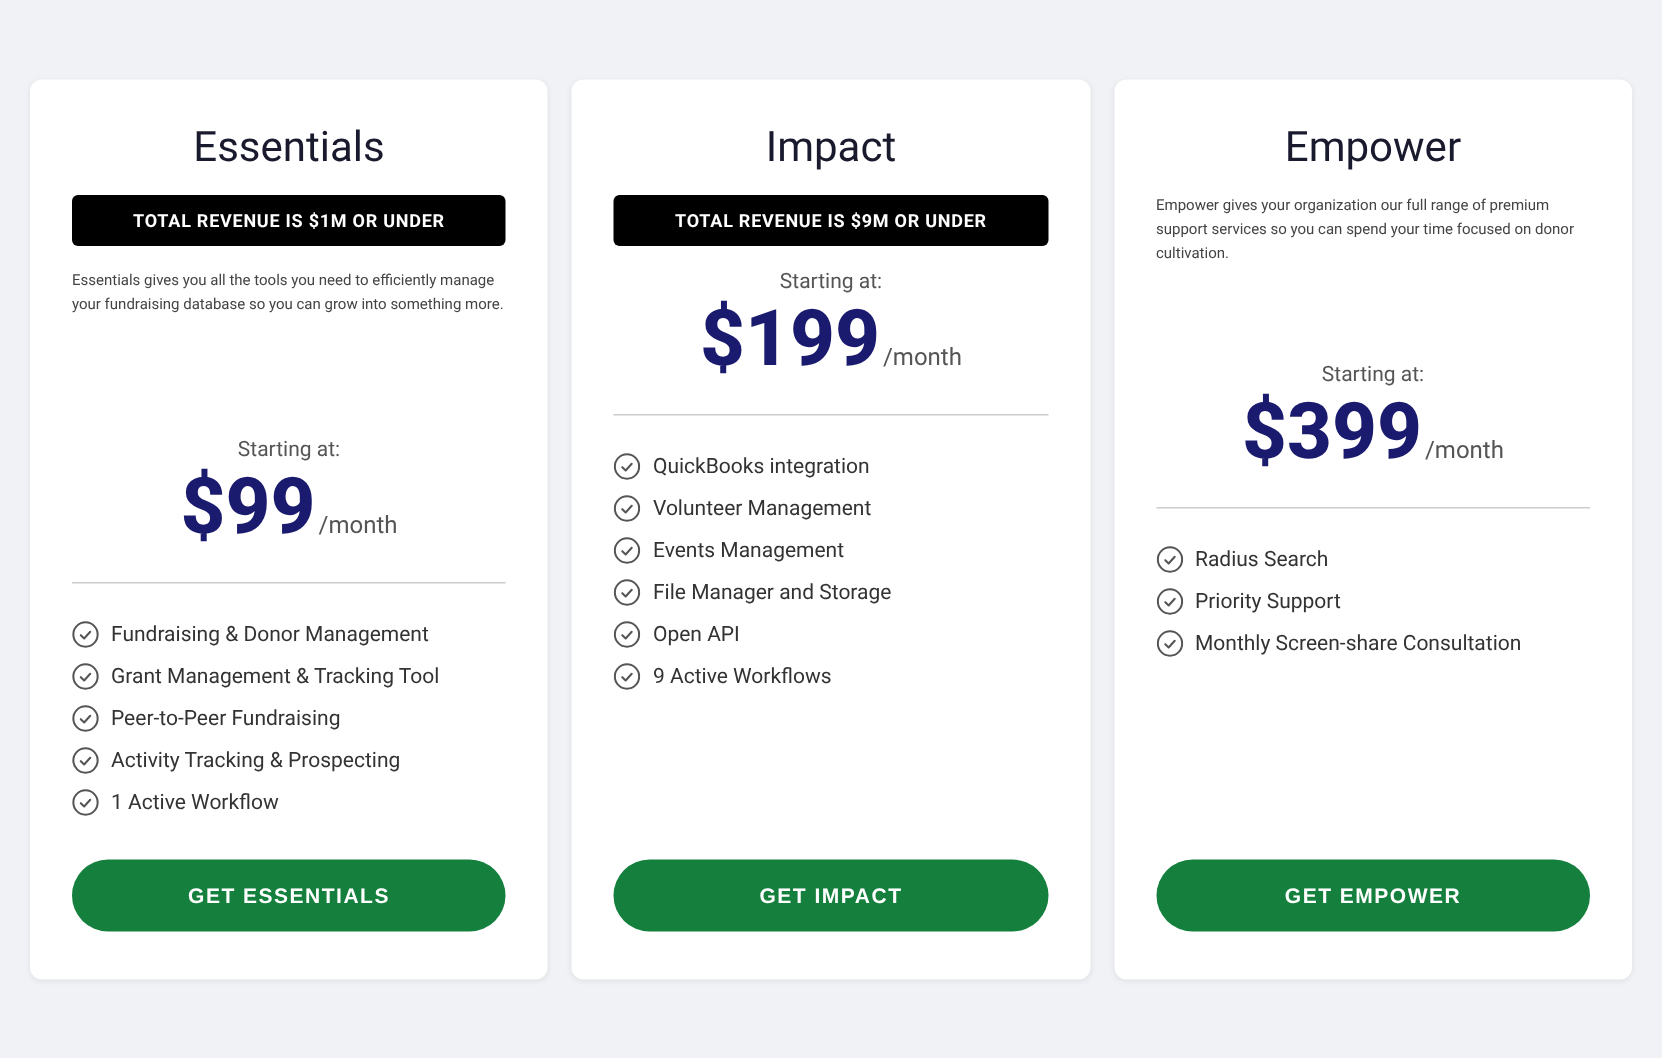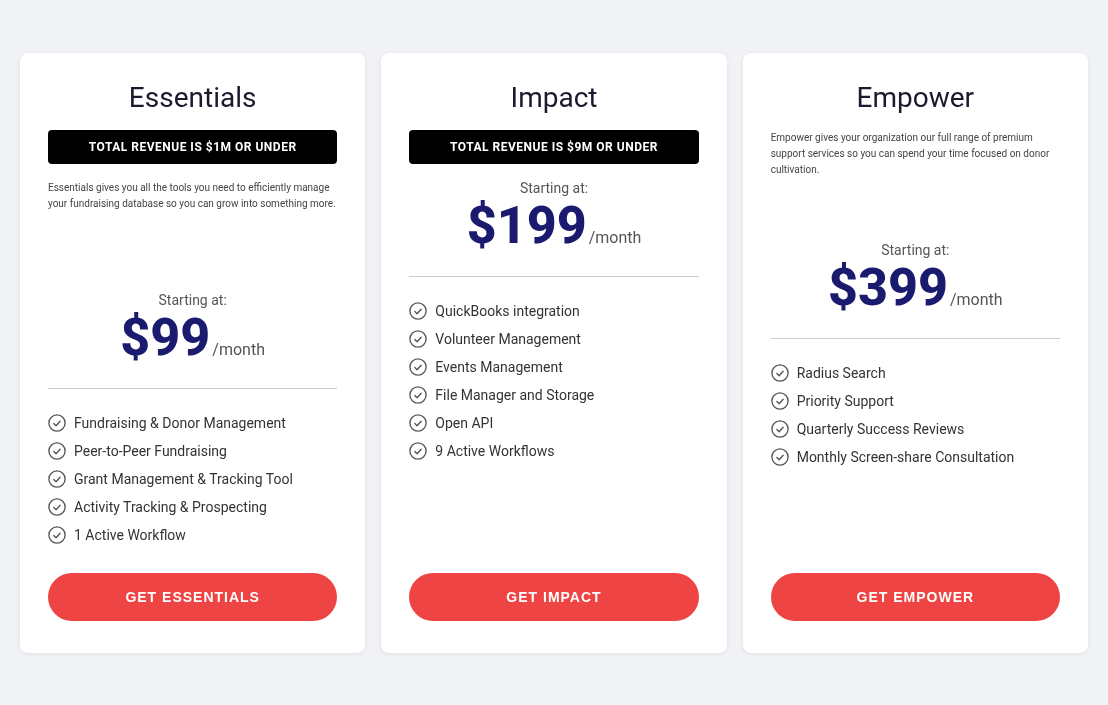--- a/index.html
+++ b/index.html
@@ -101,21 +101,21 @@
       height: 18px;
       flex-shrink: 0;
     }
     .check-icon svg {
       width: 18px;
       height: 18px;
     }
     .cta-button {
       display: block;
       width: 100%;
-      background: #ef4444;
+      background: #15803d;
       color: #ffffff;
       border: none;
       border-radius: 50px;
       padding: 16px 24px;
       font-size: 14px;
       font-weight: 700;
       letter-spacing: 1px;
       cursor: pointer;
       text-align: center;
       margin-top: auto;
@@ -147,31 +147,31 @@
         <span>Fundraising &amp; Donor Management</span>
       </li>
 
       <li>
         <span class="check-icon">
           <svg viewBox="0 0 20 20" fill="none" xmlns="http://www.w3.org/2000/svg">
             <circle cx="10" cy="10" r="9" stroke="#555" stroke-width="1.5"></circle>
             <path d="M6.5 10.5l2.5 2.5 4.5-5" stroke="#555" stroke-width="1.5" stroke-linecap="round" stroke-linejoin="round"></path>
           </svg>
         </span>
+        <span>Grant Management &amp; Tracking Tool</span>
+      </li>
+
+      <li>
+        <span class="check-icon">
+          <svg viewBox="0 0 20 20" fill="none" xmlns="http://www.w3.org/2000/svg">
+            <circle cx="10" cy="10" r="9" stroke="#555" stroke-width="1.5"></circle>
+            <path d="M6.5 10.5l2.5 2.5 4.5-5" stroke="#555" stroke-width="1.5" stroke-linecap="round" stroke-linejoin="round"></path>
+          </svg>
+        </span>
         <span>Peer-to-Peer Fundraising</span>
-      </li>
-
-      <li>
-        <span class="check-icon">
-          <svg viewBox="0 0 20 20" fill="none" xmlns="http://www.w3.org/2000/svg">
-            <circle cx="10" cy="10" r="9" stroke="#555" stroke-width="1.5"></circle>
-            <path d="M6.5 10.5l2.5 2.5 4.5-5" stroke="#555" stroke-width="1.5" stroke-linecap="round" stroke-linejoin="round"></path>
-          </svg>
-        </span>
-        <span>Grant Management &amp; Tracking Tool</span>
       </li>
 
       <li>
         <span class="check-icon">
           <svg viewBox="0 0 20 20" fill="none" xmlns="http://www.w3.org/2000/svg">
             <circle cx="10" cy="10" r="9" stroke="#555" stroke-width="1.5"></circle>
             <path d="M6.5 10.5l2.5 2.5 4.5-5" stroke="#555" stroke-width="1.5" stroke-linecap="round" stroke-linejoin="round"></path>
           </svg>
         </span>
         <span>Activity Tracking &amp; Prospecting</span>
@@ -288,29 +288,20 @@
       <li>
         <span class="check-icon">
           <svg viewBox="0 0 20 20" fill="none" xmlns="http://www.w3.org/2000/svg">
             <circle cx="10" cy="10" r="9" stroke="#555" stroke-width="1.5"></circle>
             <path d="M6.5 10.5l2.5 2.5 4.5-5" stroke="#555" stroke-width="1.5" stroke-linecap="round" stroke-linejoin="round"></path>
           </svg>
         </span>
         <span>Priority Support</span>
       </li>
 
-      <li>
-        <span class="check-icon">
-          <svg viewBox="0 0 20 20" fill="none" xmlns="http://www.w3.org/2000/svg">
-            <circle cx="10" cy="10" r="9" stroke="#555" stroke-width="1.5"></circle>
-            <path d="M6.5 10.5l2.5 2.5 4.5-5" stroke="#555" stroke-width="1.5" stroke-linecap="round" stroke-linejoin="round"></path>
-          </svg>
-        </span>
-        <span>Quarterly Success Reviews</span>
-      </li>
 
       <li>
         <span class="check-icon">
           <svg viewBox="0 0 20 20" fill="none" xmlns="http://www.w3.org/2000/svg">
             <circle cx="10" cy="10" r="9" stroke="#555" stroke-width="1.5"></circle>
             <path d="M6.5 10.5l2.5 2.5 4.5-5" stroke="#555" stroke-width="1.5" stroke-linecap="round" stroke-linejoin="round"></path>
           </svg>
         </span>
         <span>Monthly Screen-share Consultation</span>
       </li>

